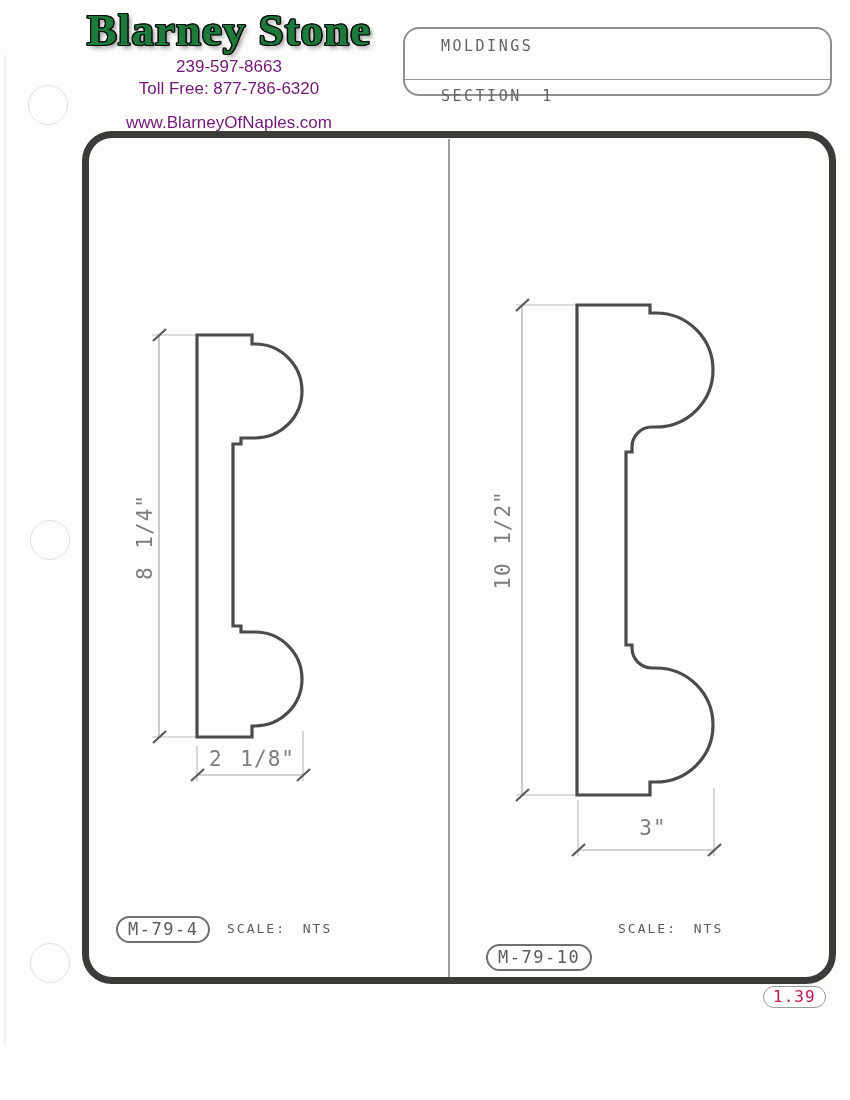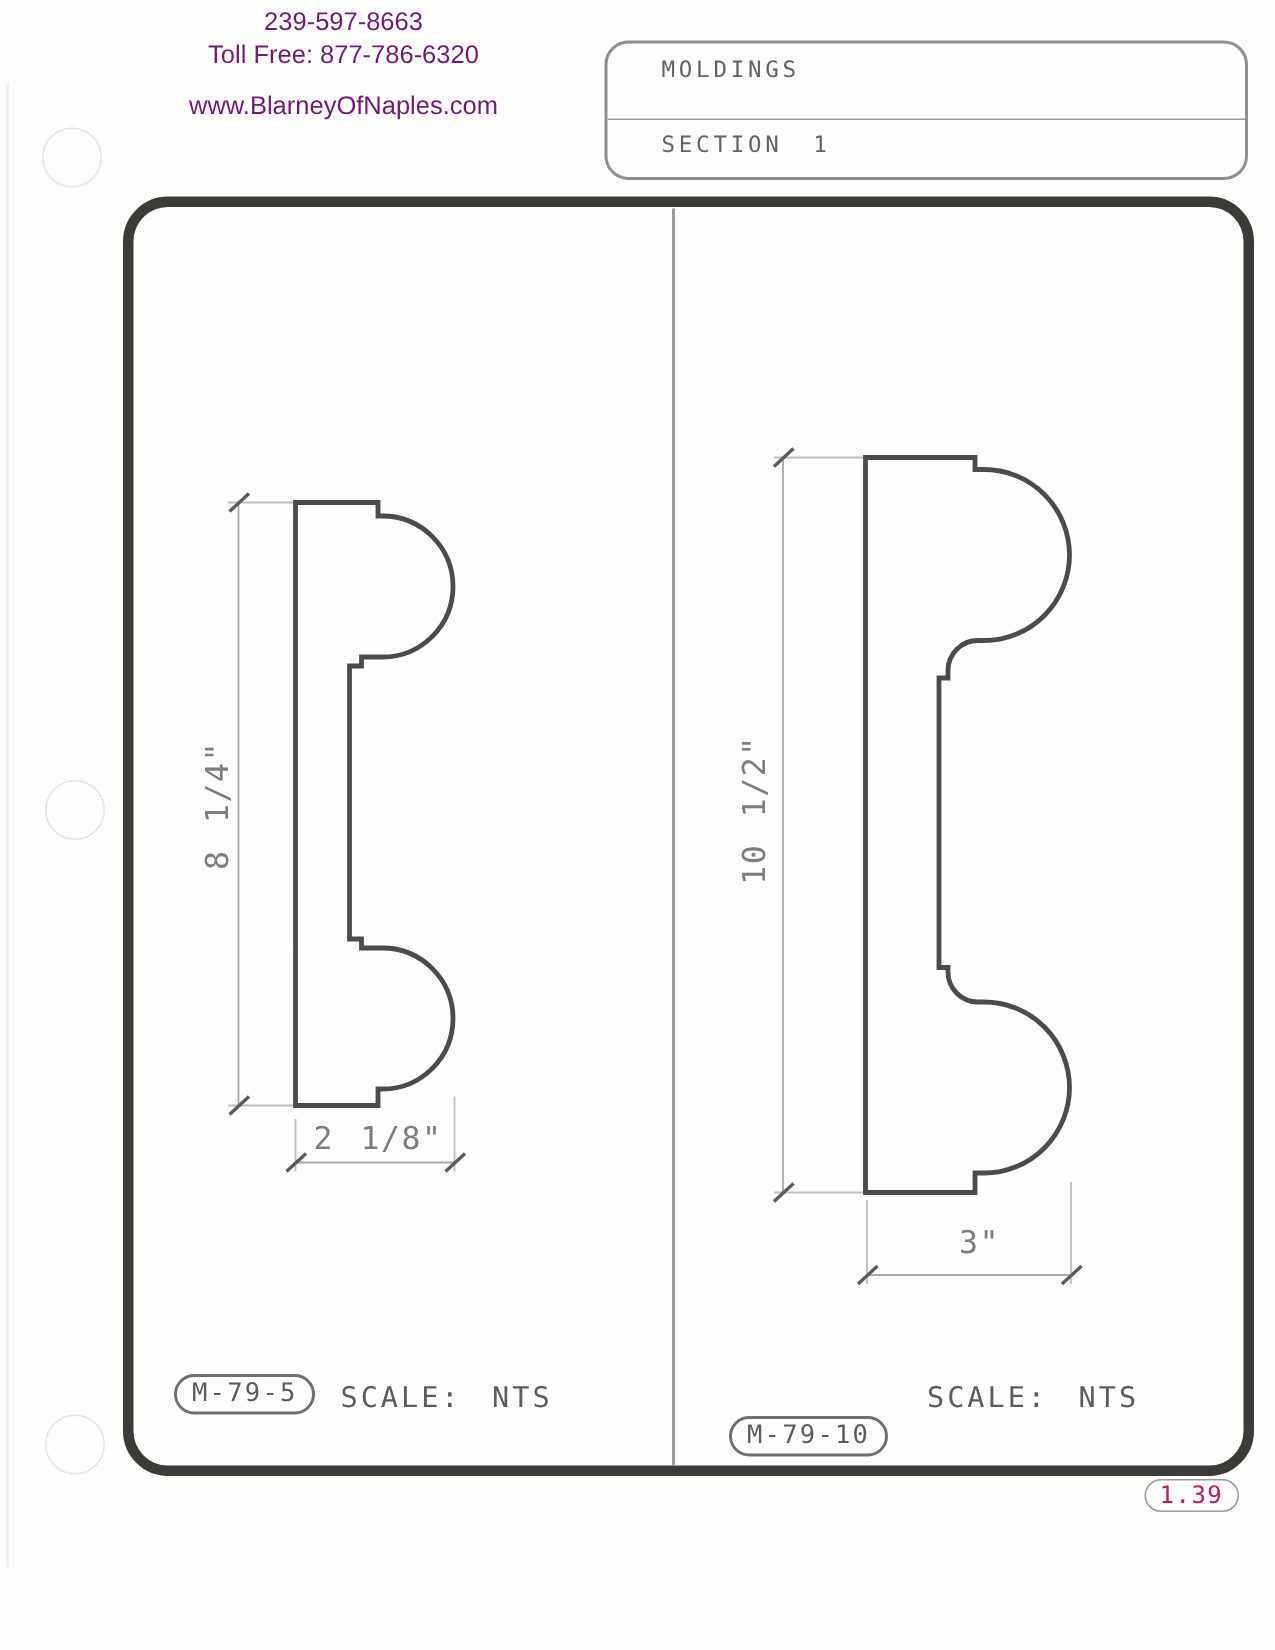--- a/index.html
+++ b/index.html
@@ -24,21 +24,21 @@
     text-shadow:
       1.4px 0 #0b0b0b,-1.4px 0 #0b0b0b,0 1.4px #0b0b0b,0 -1.4px #0b0b0b,
       1px 1px #0b0b0b,-1px -1px #0b0b0b,1px -1px #0b0b0b,-1px 1px #0b0b0b,
       3px 3px 4px rgba(60,60,60,.55);
   }
   .contact{font-size:17px;line-height:22px;color:#701a75;}
   .contact.web{margin-top:12px;}
 
   
   .title-block{
-    left:403px;top:27px;width:429px;height:93px;
+    left:403px;top:27px;width:429px;height:69px;
     border:2px solid #8f8f8f;border-radius:16px;
     box-sizing:border-box;
     font-family:"DejaVu Sans Mono", monospace;
     color:#636363;
     padding-left:20px;
   }
   .tb-row1{position:absolute;left:36px;top:6px;font-size:15px;line-height:22px;letter-spacing:2.5px;word-spacing:9px;}
   .tb-divider{position:absolute;left:0;right:0;top:50px;height:0;border-top:1.5px solid #979797;}
   .tb-row2{position:absolute;left:36px;top:58px;font-size:15px;letter-spacing:2.5px;word-spacing:9px;}
 
@@ -63,21 +63,21 @@
   .chip{
     font-family:"DejaVu Sans Mono", monospace;
     font-size:17px;color:#5c5c5c;letter-spacing:1.5px;
     border:2px solid #6f6f6f;border-radius:16px;
     padding:1px 10px 2px 10px;
     background:transparent;
     white-space:nowrap;
   }
   .scale-label{
     font-family:"DejaVu Sans Mono", monospace;
-    font-size:19px;color:#5c5c5c;letter-spacing:2px;word-spacing:7px;
+    font-size:13px;color:#5c5c5c;letter-spacing:2px;word-spacing:7px;
     white-space:nowrap;
   }
   .page-chip{
     font-family:"DejaVu Sans Mono", monospace;
     font-size:16px;color:#be185d;letter-spacing:1px;
     border:1.5px solid #9a9a9a;border-radius:13px;
     padding:0px 9px 1px 9px;
   }
 
   
@@ -86,20 +86,21 @@
     border:1.5px solid #e4e2de;
   }
   .page-edge{left:4px;top:55px;width:2px;height:990px;background:#f1f0ed;}
 
   svg{display:block;}
 </style>
 </head>
 <body>
 
 <div class="abs letterhead">
+  <div class="logo">Blarney Stone</div>
   <div class="contact">239-597-8663</div>
   <div class="contact">Toll Free: 877-786-6320</div>
   <div class="contact web">www.BlarneyOfNaples.com</div>
 </div>
 
 <div class="abs title-block">
   <div class="tb-row1">
     <div>MOLDINGS</div>
   </div>
   <div class="tb-divider"></div>
@@ -167,18 +168,18 @@
            A 57 57 0 0 1 656 782
            L 650 782 L 650 795
            L 577 795 Z"></path>
 </svg>
 
 <div class="abs dim-label vert" style="left:145px;top:537px;">8 1/4"</div>
 <div class="abs dim-label" style="left:252px;top:759px;">2 1/8"</div>
 <div class="abs dim-label vert" style="left:503px;top:540px;">10 1/2"</div>
 <div class="abs dim-label" style="left:653px;top:828px;">3"</div>
 
-<div class="abs chip" style="left:116px;top:916px;">M-79-5</div>
+<div class="abs chip" style="left:116px;top:916px;">M-79-4</div>
 <div class="abs scale-label" style="left:227px;top:921px;">SCALE: NTS</div>
 <div class="abs chip" style="left:486px;top:944px;">M-79-10</div>
 <div class="abs scale-label" style="left:618px;top:921px;">SCALE: NTS</div>
 
 <div class="abs page-chip" style="left:763px;top:986px;">1.39</div>
 
 </body></html>

